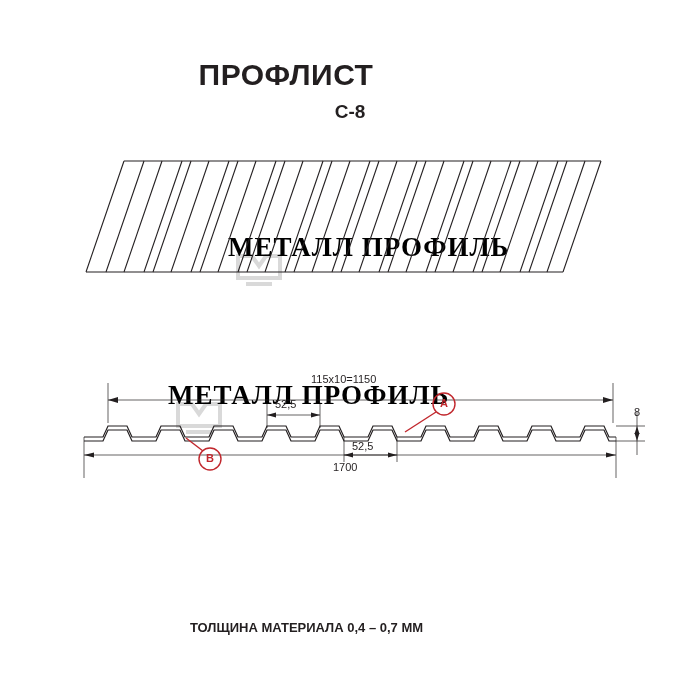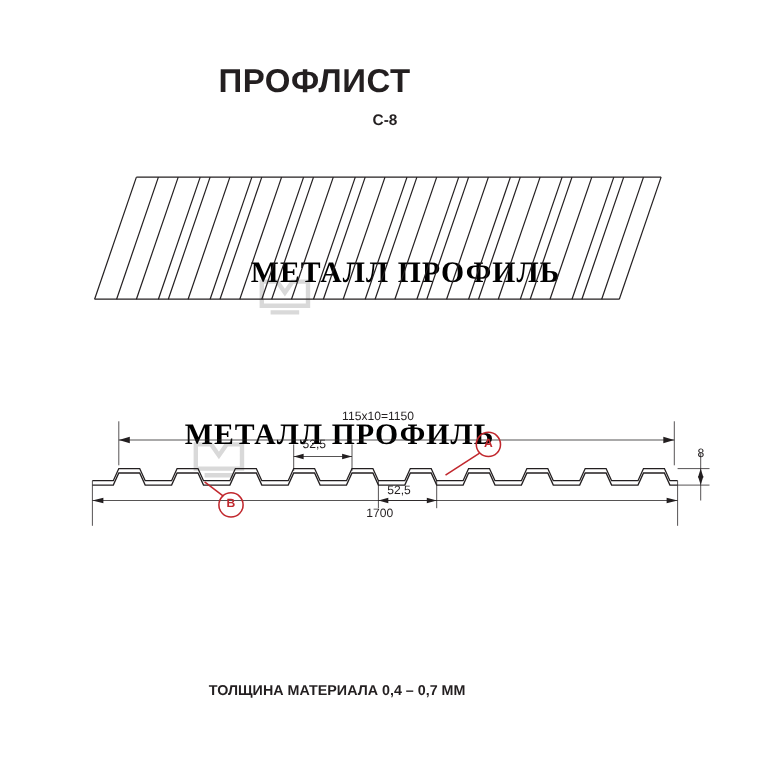--- a/index.html
+++ b/index.html
@@ -31,21 +31,21 @@
     font-weight: bold;
     letter-spacing: 0.5px;
     color: #231f20;
   }
   .subtitle {
     position: absolute;
     top: 101px;
     left: 0;
     width: 700px;
     text-align: center;
-    font-size: 14px;
+    font-size: 19px;
     font-weight: bold;
     color: #231f20;
   }
   .footer-note {
     position: absolute;
     top: 620px;
     left: 0;
     width: 613px;
     text-align: center;
     font-size: 13px;

